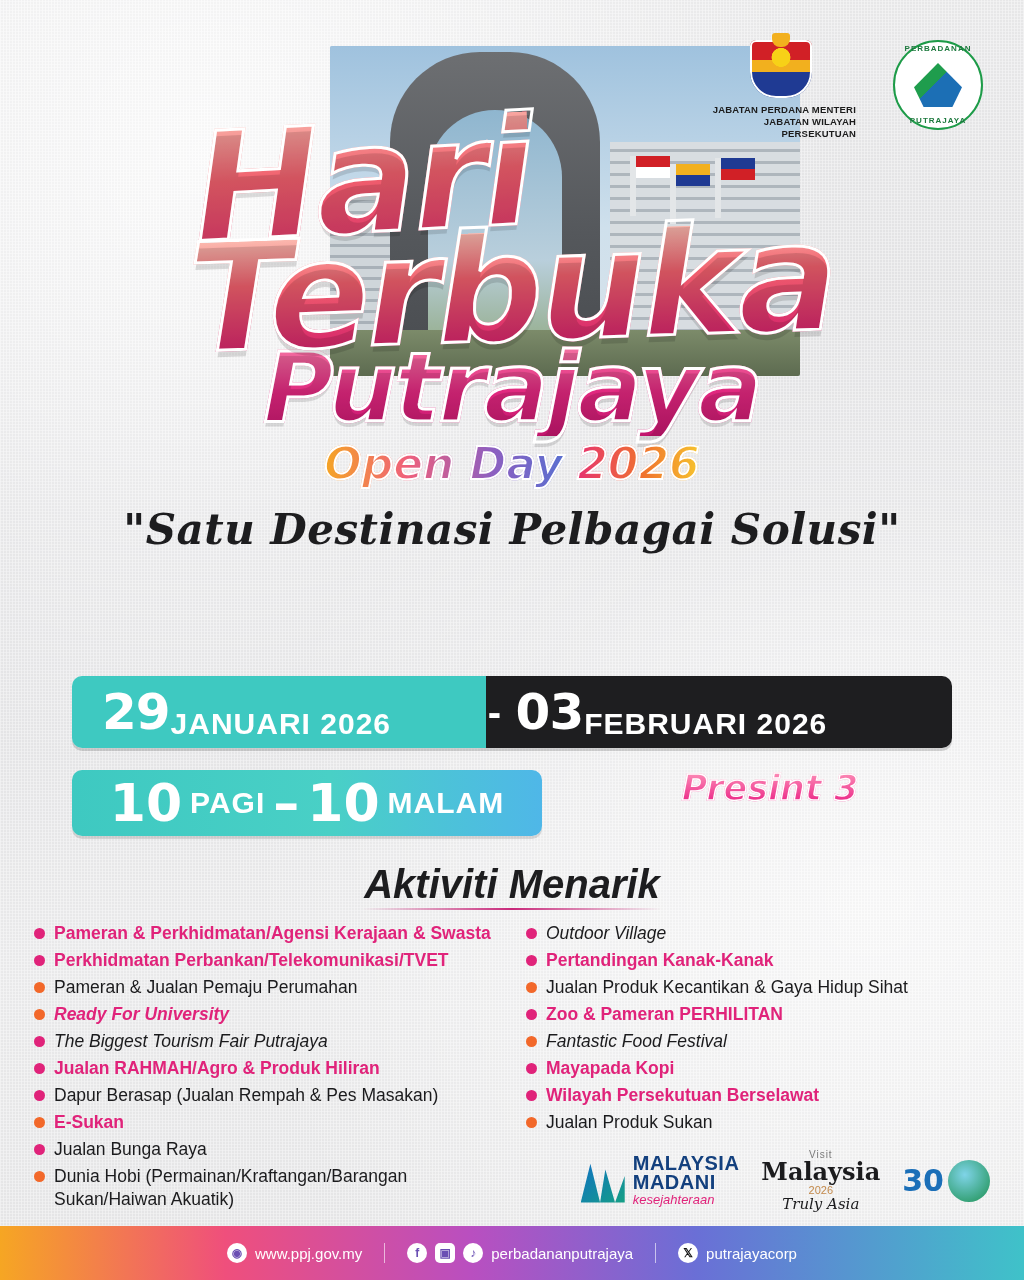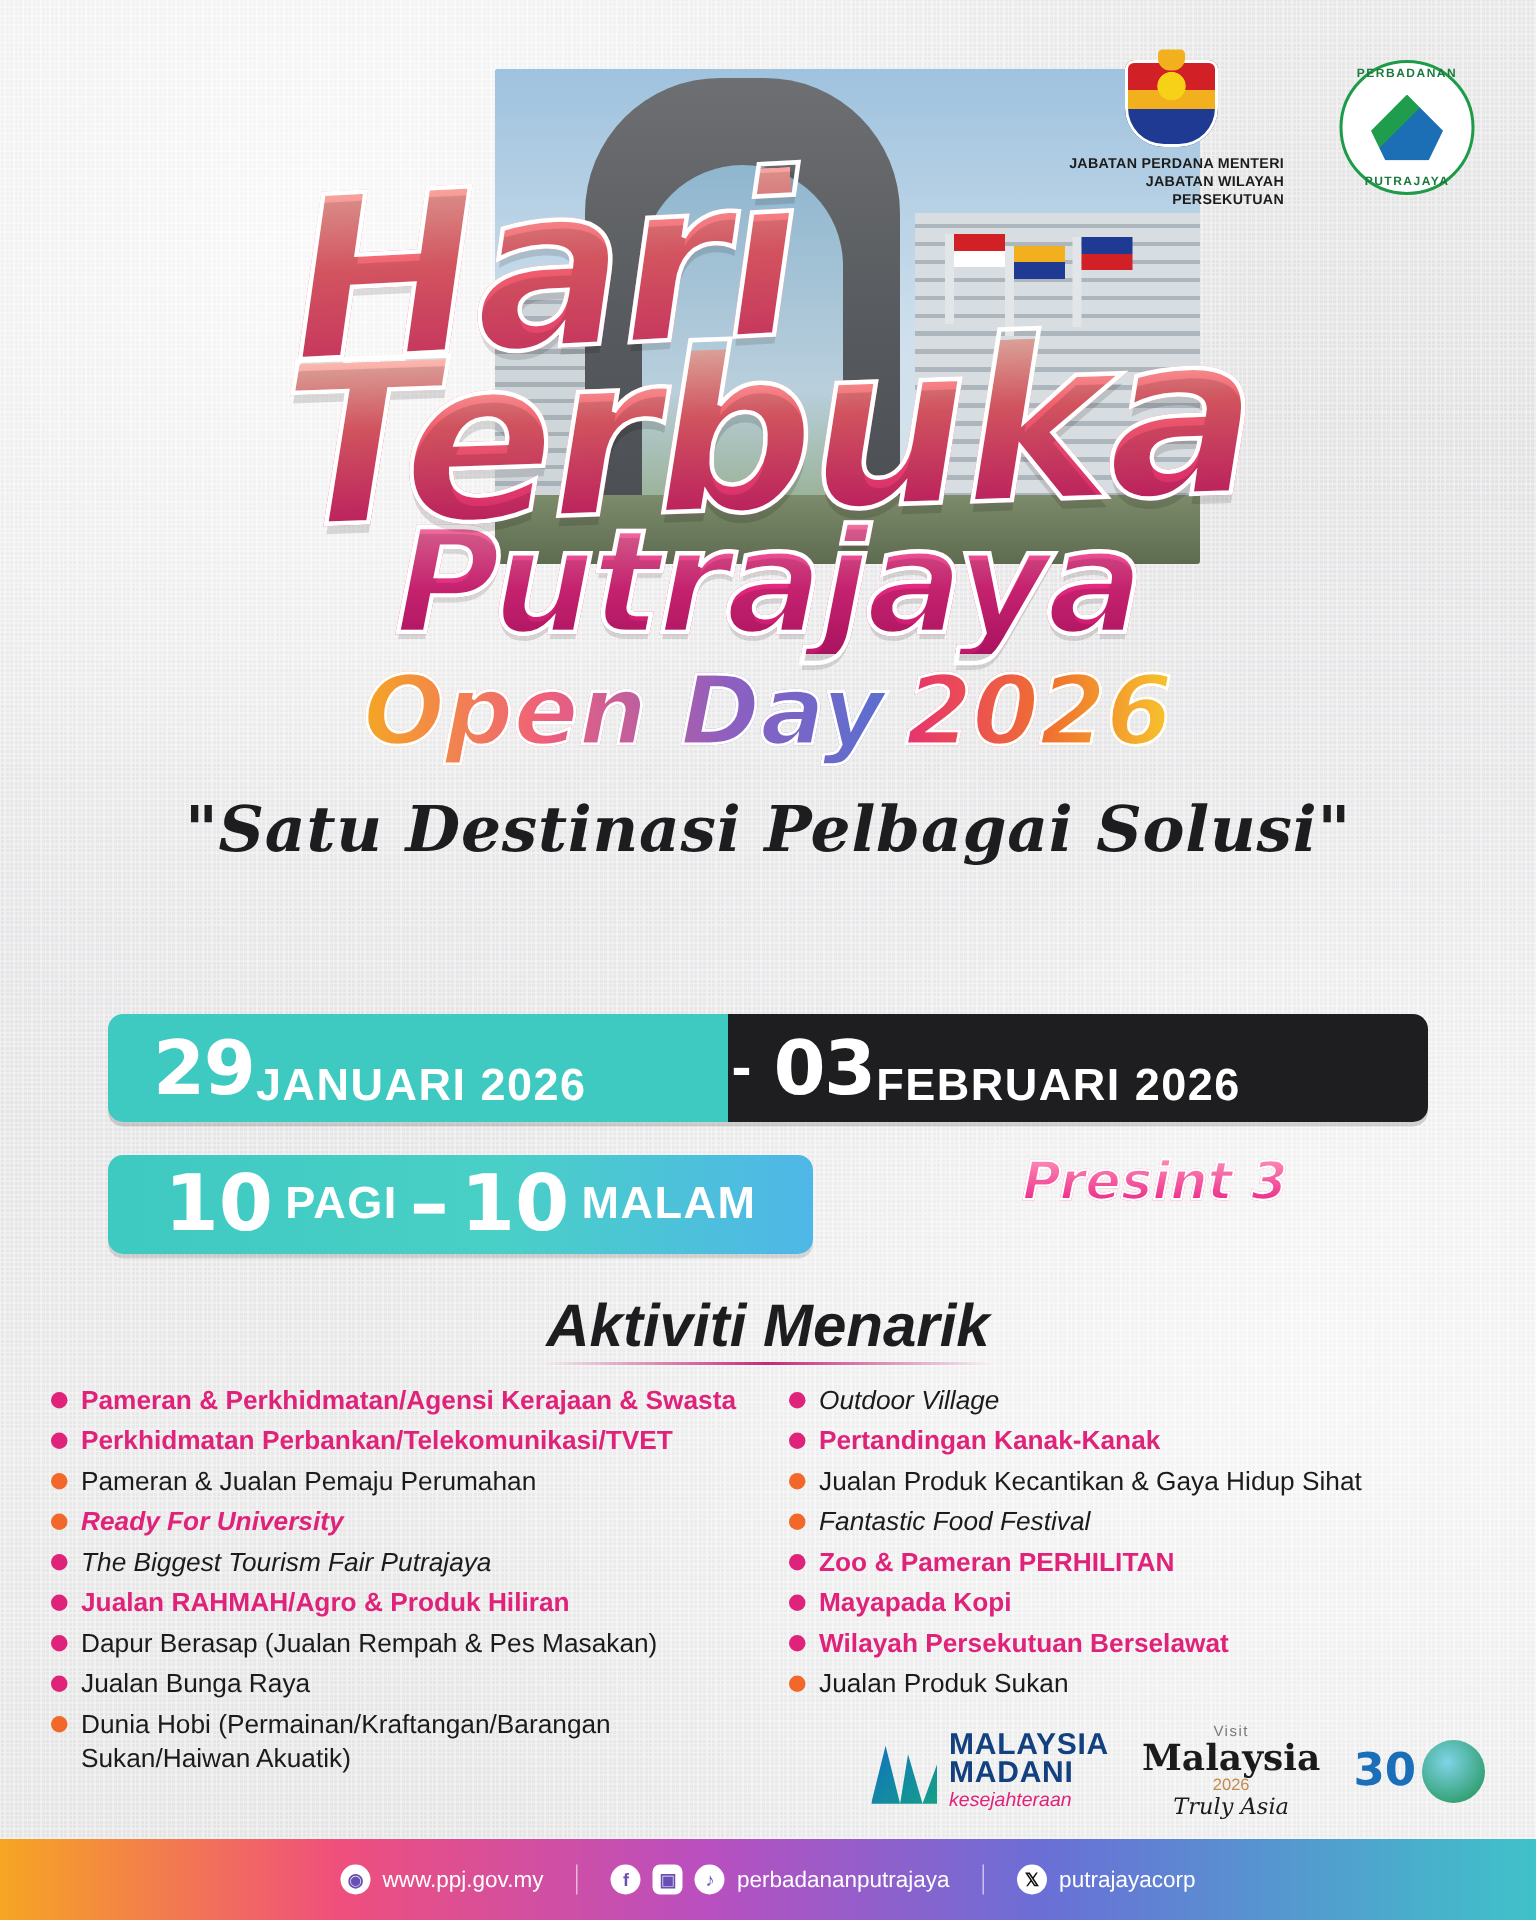--- a/index.html
+++ b/index.html
@@ -110,21 +110,21 @@
     font-family:"DejaVu Sans", sans-serif;font-weight:bold;font-style:italic;
     font-size:96px;line-height:96px;letter-spacing:-2px;
     background:linear-gradient(180deg,#f67ea8 0%, #e0277e 55%, #c2166d 100%);
     -webkit-background-clip:text;background-clip:text;color:transparent;
     -webkit-text-stroke:3px #ffffff;
     text-shadow:0 5px 0 rgba(0,0,0,0.12);
     display:block;margin-top:-4px;
   }
   .t-open{
     margin-top:2px;display:flex;justify-content:center;align-items:baseline;gap:14px;
-    font-family:"DejaVu Sans", sans-serif;font-weight:bold;font-style:italic;font-size:64px;
+    font-family:"DejaVu Sans", sans-serif;font-weight:bold;font-style:italic;font-size:44px;
   }
   .t-open .ow{
     background:linear-gradient(90deg,#f5a623 0%,#ef5f7c 35%,#8e5fc0 70%,#5a6fd0 100%);
     -webkit-background-clip:text;background-clip:text;color:transparent;
     -webkit-text-stroke:2px #fff;
   }
   .t-open .yr{
     background:linear-gradient(90deg,#e6336f 0%,#f0742e 55%,#f7c52d 100%);
     -webkit-background-clip:text;background-clip:text;color:transparent;
     -webkit-text-stroke:2px #fff;
@@ -313,20 +313,24 @@
         </div>
         <div class="item">
           <span class="dot" style="background: rgb(224, 35, 122);"></span>
           <span class="itxt" style="color: rgb(224, 35, 122); font-weight: bold;">Jualan RAHMAH/Agro &amp; Produk Hiliran</span>
         </div>
         <div class="item">
           <span class="dot" style="background: rgb(224, 35, 122);"></span>
           <span class="itxt" style="color: rgb(27, 27, 29);">Dapur Berasap (Jualan Rempah &amp; Pes Masakan)</span>
         </div>
         <div class="item">
+          <span class="dot" style="background: rgb(242, 104, 42);"></span>
+          <span class="itxt" style="color: rgb(224, 35, 122); font-weight: bold;">E-Sukan</span>
+        </div>
+        <div class="item">
           <span class="dot" style="background: rgb(224, 35, 122);"></span>
           <span class="itxt" style="color: rgb(27, 27, 29);">Jualan Bunga Raya</span>
         </div>
         <div class="item">
           <span class="dot" style="background: rgb(242, 104, 42);"></span>
           <span class="itxt" style="color: rgb(27, 27, 29);">Dunia Hobi (Permainan/Kraftangan/Barangan Sukan/Haiwan Akuatik)</span>
         </div>
       </div>
     <div class="col" id="col-right">
         <div class="item">
@@ -335,26 +339,26 @@
         </div>
         <div class="item">
           <span class="dot" style="background: rgb(224, 35, 122);"></span>
           <span class="itxt" style="color: rgb(224, 35, 122); font-weight: bold;">Pertandingan Kanak-Kanak</span>
         </div>
         <div class="item">
           <span class="dot" style="background: rgb(242, 104, 42);"></span>
           <span class="itxt" style="color: rgb(27, 27, 29);">Jualan Produk Kecantikan &amp; Gaya Hidup Sihat</span>
         </div>
         <div class="item">
+          <span class="dot" style="background: rgb(224, 35, 122);"></span>
+          <span class="itxt" style="color: rgb(224, 35, 122); font-weight: bold;">Zoo &amp; Pameran PERHILITAN</span>
+        </div>
+        <div class="item">
           <span class="dot" style="background: rgb(242, 104, 42);"></span>
           <span class="itxt" style="color: rgb(27, 27, 29); font-style: italic;">Fantastic Food Festival</span>
-        </div>
-        <div class="item">
-          <span class="dot" style="background: rgb(224, 35, 122);"></span>
-          <span class="itxt" style="color: rgb(224, 35, 122); font-weight: bold;">Zoo &amp; Pameran PERHILITAN</span>
         </div>
         <div class="item">
           <span class="dot" style="background: rgb(224, 35, 122);"></span>
           <span class="itxt" style="color: rgb(224, 35, 122); font-weight: bold;">Mayapada Kopi</span>
         </div>
         <div class="item">
           <span class="dot" style="background: rgb(224, 35, 122);"></span>
           <span class="itxt" style="color: rgb(224, 35, 122); font-weight: bold;">Wilayah Persekutuan Berselawat</span>
         </div>
         <div class="item">

